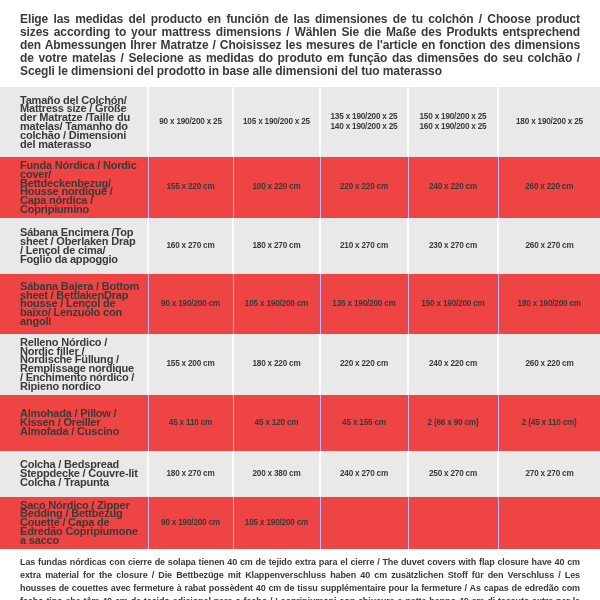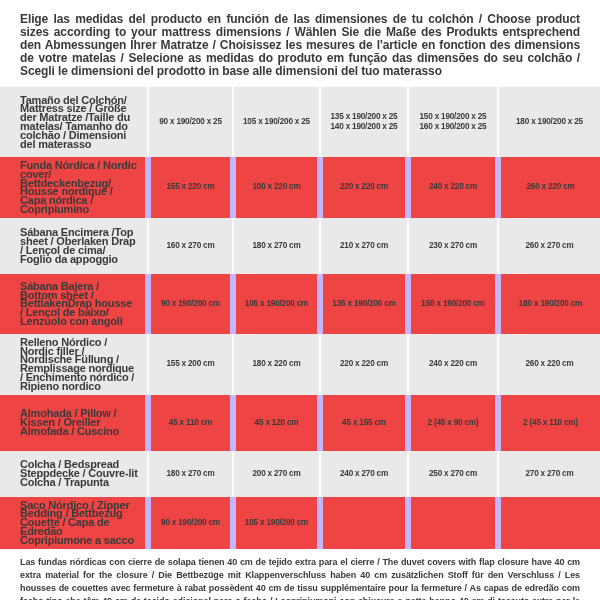--- a/index.html
+++ b/index.html
@@ -50,21 +50,21 @@
   }
   td.value-cell{
     text-align:center;
     font-size:8.2px;
     line-height:10px;
     white-space:pre-line;
   }
   tr.row-gray td{background:#e9e9e9;}
   tr.row-white td{background:#ef4444;}
   tr.row-gray td:not(:first-child){border-left:2px solid #fdfdfd;}
-  tr.row-white td:not(:first-child){border-left:6px solid #c4b5fd;}
+  tr.row-white td:not(:first-child){border-left:1px solid #c4b5fd;}
 
   tr:nth-child(1){height:70px;}
   tr:nth-child(2){height:55px;}
   tr:nth-child(3){height:56px;}
   tr:nth-child(4){height:60px;}
   tr:nth-child(5){height:51px;}
   tr:nth-child(6){height:56px;margin-left:44px;}
   tr:nth-child(7){height:46px;}
   tr:nth-child(8){height:50px;}
 
@@ -135,27 +135,27 @@
           <td class="value-cell">180 x 220 cm</td>
           <td class="value-cell">220 x 220 cm</td>
           <td class="value-cell">240 x 220 cm</td>
           <td class="value-cell">260 x 220 cm</td>
         </tr>
         <tr class="row-white">
           <td class="label-cell">Almohada / Pillow / Kissen / Oreiller Almofada / Cuscino</td>
           <td class="value-cell">45 x 110 cm</td>
           <td class="value-cell">45 x 120 cm</td>
           <td class="value-cell">45 x 155 cm</td>
-          <td class="value-cell">2 (45 x 90 cm)</td>
+          <td class="value-cell">2 (66 x 90 cm)</td>
           <td class="value-cell">2 (45 x 110 cm)</td>
         </tr>
         <tr class="row-gray">
           <td class="label-cell">Colcha / Bedspread Steppdecke / Couvre-lit Colcha / Trapunta</td>
           <td class="value-cell">180 x 270 cm</td>
-          <td class="value-cell">200 x 270 cm</td>
+          <td class="value-cell">200 x 380 cm</td>
           <td class="value-cell">240 x 270 cm</td>
           <td class="value-cell">250 x 270 cm</td>
           <td class="value-cell">270 x 270 cm</td>
         </tr>
         <tr class="row-white">
           <td class="label-cell">Saco Nórdico / Zipper Bedding / Bettbezug Couette / Capa de Edredão Copripiumone a sacco</td>
           <td class="value-cell">90 x 190/200 cm</td>
           <td class="value-cell">105 x 190/200 cm</td>
           <td class="value-cell"></td>
           <td class="value-cell"></td>

